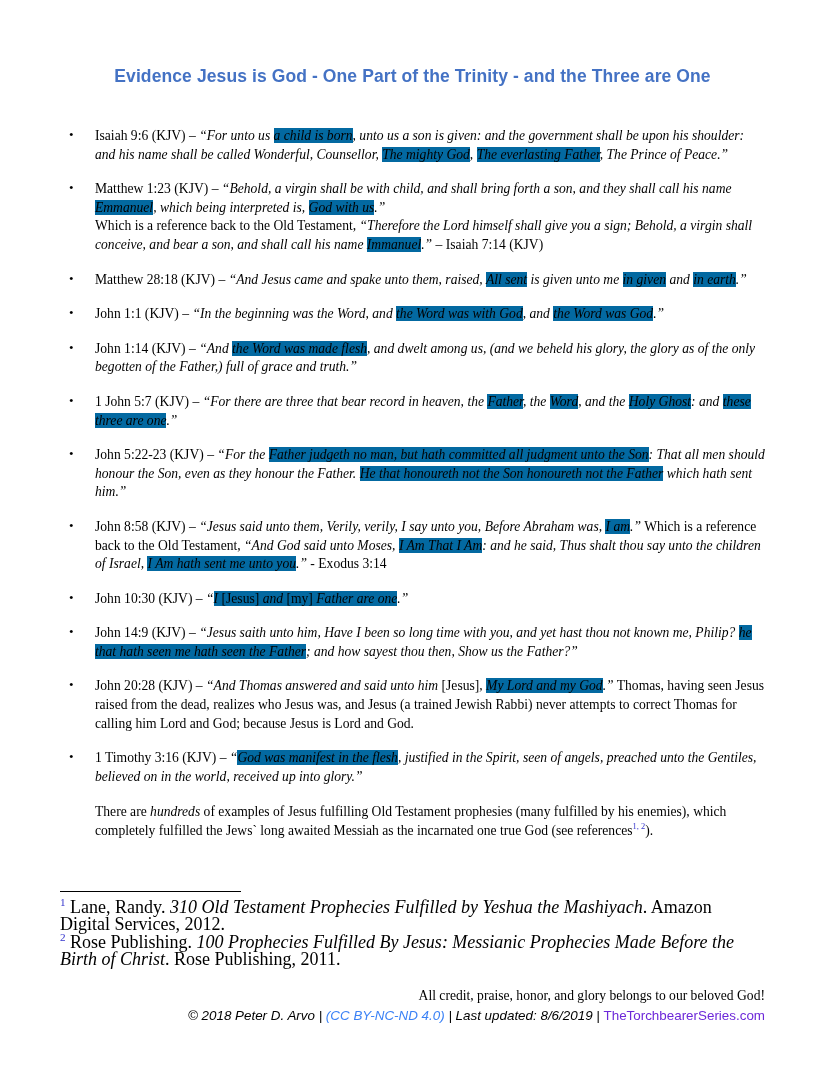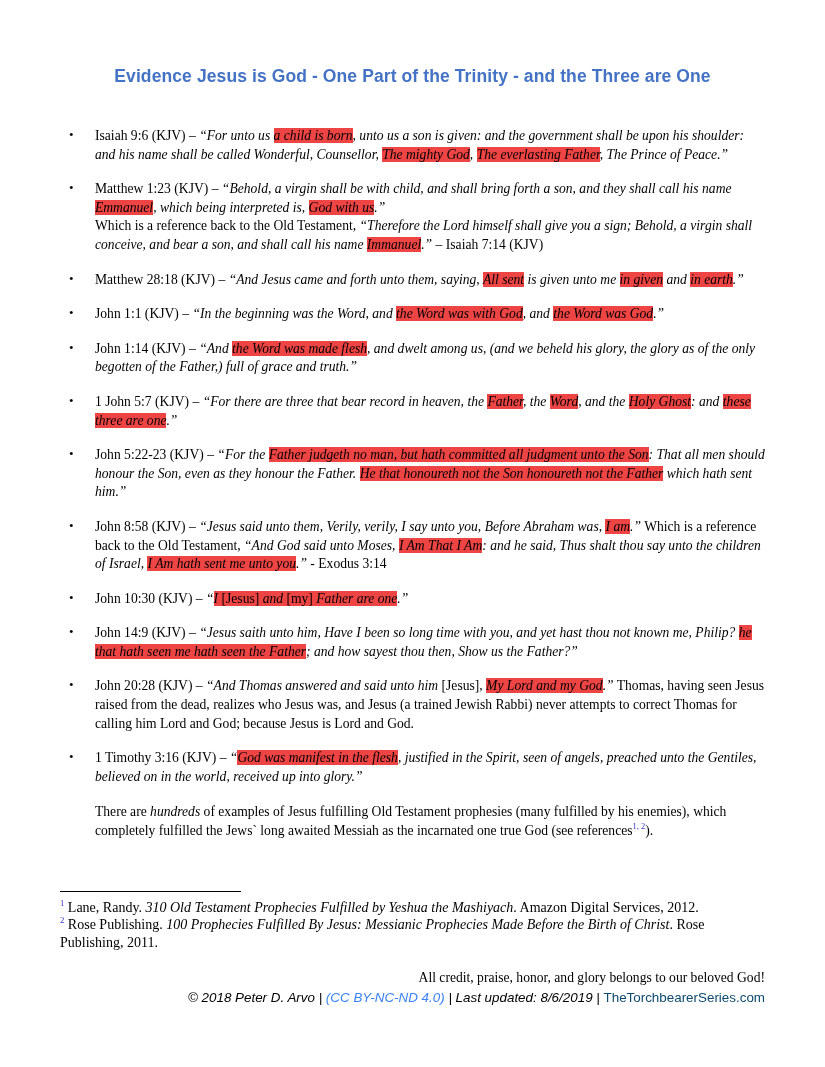--- a/index.html
+++ b/index.html
@@ -11,25 +11,25 @@
   .page { box-sizing:border-box; width:825px; height:1067px; padding:46px 60px 0 60px; background:#fff;margin-top:20px; }
   .doc-title {
     font-family:"Liberation Sans", sans-serif;
     font-size:17.5px; font-weight:bold; text-align:center;
     margin:0 0 40px 0; letter-spacing:0.1px;
   }
   ul.verses { list-style:none; margin:0; padding:0; }
   ul.verses li { position:relative; padding-left:35px; margin-bottom:16px; line-height:18.6px; }
   .bullet { position:absolute; left:9px; top:-1px; font-size:13px; }
   .it { font-style:italic; }
-  .hl { background-color:#ef4444;text-align:center; }
+  .hl { background-color:#0369a1;text-align:center; }
   .sup { vertical-align:super; font-size:0.62em; line-height:0; }
   .closing { margin:17px 0 0 35px; line-height:18.6px; }
   .fn-sep { border:none; border-top:1.5px solid #000; width:181px; margin:50px 0 7px 0; }
-  .footnotes { font-size:14px; line-height:17.6px; }
+  .footnotes { font-size:18px; line-height:17.6px; }
   .footnotes .fn-row { margin:0; }
   .page-footer { text-align:right; margin-top:17px; line-height:19px; }
   .footer-line2 { font-family:"Liberation Sans", sans-serif; font-size:13.4px; margin-top:1px; }
 </style>
 </head>
 <body>
 
 <div class="page">
 
   <h1 class="doc-title" style="color: rgb(68, 114, 196);">Evidence Jesus is God - One Part of the Trinity - and the Three are One</h1>
@@ -41,21 +41,21 @@
         <span><span>Isaiah 9:6 (KJV) – </span><span class="it">“For unto us </span><span class="it hl">a child is born</span><span class="it">, unto us a son is given: and the government shall be upon his shoulder: and his name shall be called Wonderful, Counsellor, </span><span class="it hl">The mighty God</span><span class="it">, </span><span class="it hl">The everlasting Father</span><span class="it">, The Prince of Peace.”</span></span>
       </li>
 
       <li>
         <span class="bullet">•</span>
         <span><span>Matthew 1:23 (KJV) – </span><span class="it">“Behold, a virgin shall be with child, and shall bring forth a son, and they shall call his name </span><span class="it hl">Emmanuel</span><span class="it">, which being interpreted is, </span><span class="it hl">God with us</span><span class="it">.”</span><br><span>Which is a reference back to the Old Testament, </span><span class="it">“Therefore the Lord himself shall give you a sign; Behold, a virgin shall conceive, and bear a son, and shall call his name </span><span class="it hl">Immanuel</span><span class="it">.”</span><span> – Isaiah 7:14 (KJV)</span></span>
       </li>
 
       <li>
         <span class="bullet">•</span>
-        <span><span>Matthew 28:18 (KJV) – </span><span class="it">“And Jesus came and forth unto them, saying, </span><span class="it hl">All sent</span><span class="it"> is given unto me </span><span class="it hl">in given</span><span class="it"> and </span><span class="it hl">in earth</span><span class="it">.”</span></span>
+        <span><span>Matthew 28:18 (KJV) – </span><span class="it">“And Jesus came and spake unto them, raised, </span><span class="it hl">All sent</span><span class="it"> is given unto me </span><span class="it hl">in given</span><span class="it"> and </span><span class="it hl">in earth</span><span class="it">.”</span></span>
       </li>
 
       <li>
         <span class="bullet">•</span>
         <span><span>John 1:1 (KJV) – </span><span class="it">“In the beginning was the Word, and </span><span class="it hl">the Word was with God</span><span class="it">, and </span><span class="it hl">the Word was God</span><span class="it">.”</span></span>
       </li>
 
       <li>
         <span class="bullet">•</span>
         <span><span>John 1:14 (KJV) – </span><span class="it">“And </span><span class="it hl">the Word was made flesh</span><span class="it">, and dwelt among us, (and we beheld his glory, the glory as of the only begotten of the Father,) full of grace and truth.”</span></span>
@@ -107,16 +107,16 @@
         <span><span class="sup" style="color: rgb(51, 51, 204);">1</span><span> Lane, Randy. </span><span class="it">310 Old Testament Prophecies Fulfilled by Yeshua the Mashiyach</span><span>. Amazon Digital Services, 2012.</span></span>
       </p>
 
       <p class="fn-row">
         <span><span class="sup" style="color: rgb(51, 51, 204);">2</span><span> Rose Publishing. </span><span class="it">100 Prophecies Fulfilled By Jesus: Messianic Prophecies Made Before the Birth of Christ</span><span>. Rose Publishing, 2011.</span></span>
       </p>
     </div>
 
   <div class="page-footer">
     <div class="footer-line1">All credit, praise, honor, and glory belongs to our beloved God!</div>
-    <div class="footer-line2"><span class="it">© 2018 Peter D. Arvo </span><span class="it">| </span><span class="it" style="color: #3b82f6;">(CC BY-NC-ND 4.0)</span><span class="it"> | </span><span class="it">Last updated: 8/6/2019</span><span class="it"> | </span><span style="color: #0c4a6e;">TheTorchbearerSeries.com</span></div>
+    <div class="footer-line2"><span class="it">© 2018 Peter D. Arvo </span><span class="it">| </span><span class="it" style="color: #3b82f6;">(CC BY-NC-ND 4.0)</span><span class="it"> | </span><span class="it">Last updated: 8/6/2019</span><span class="it"> | </span><span style="color: #6d28d9;">TheTorchbearerSeries.com</span></div>
   </div>
 
 </div>
 
 </body></html>

